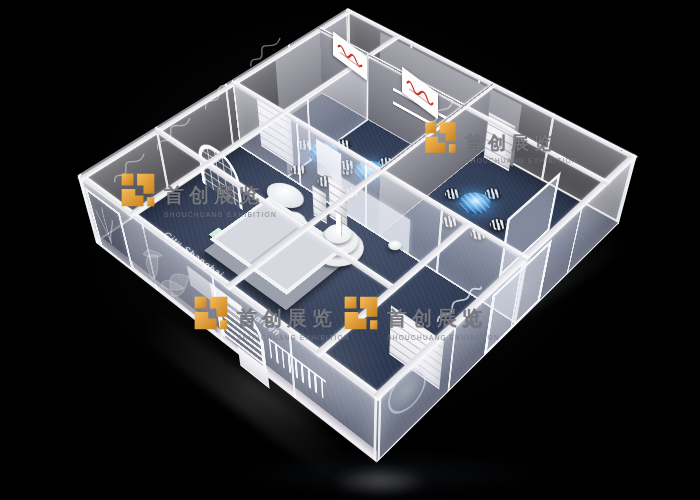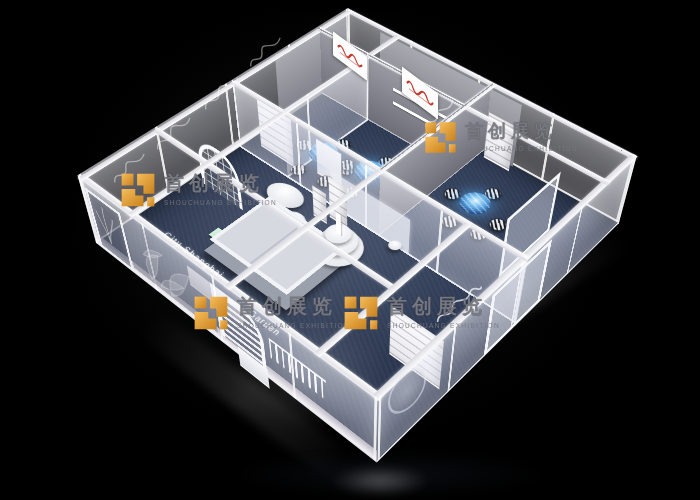--- a/index.html
+++ b/index.html
@@ -78,21 +78,21 @@
      box-shadow:inset 0 0 10px rgba(255,255,255,.2);}
   .plantpanel{position:absolute;background:linear-gradient(to top,rgba(125,127,140,.55),rgba(160,162,175,.35));}
   .fascia{position:absolute;left:0;right:0;bottom:0;height:15px;
      background:linear-gradient(to top,rgba(253,249,252,.95),rgba(230,222,232,.65));}
   .shelfrow{position:absolute;height:4px;background:#fff;box-shadow:0 1px 2px rgba(0,0,0,.35);}
 
   
   .ov{position:absolute;inset:0;pointer-events:none;}
   .wm{position:absolute;display:flex;align-items:flex-start;}
   .wm-logo{display:block;}
-  .wm-txt{margin-left:6px;}
+  .wm-txt{margin-left:6px;margin-top:12px;}
   .wm-brand{display:block;font-size:20px;font-weight:bold;letter-spacing:5px;
       color:rgba(122,122,131,.95);text-shadow:0 0 1px rgba(0,0,0,.4);white-space:nowrap;}
   .wm-sub{display:block;margin-top:2px;font-size:6.5px;letter-spacing:1.3px;
       color:rgba(118,118,127,.88);white-space:nowrap;}
   .sign{position:absolute;background:#fdfdfd;border-radius:1px;
       box-shadow:0 1px 3px rgba(0,0,0,.45);transform:skewY(37deg);}
   .sign svg{display:block;margin:4px 3px;}
   .script{position:absolute;color:rgba(255,255,255,.85);font-style:italic;
       font-size:9px;letter-spacing:1.2px;white-space:nowrap;
       text-shadow:0 0 3px rgba(255,255,255,.6);}

